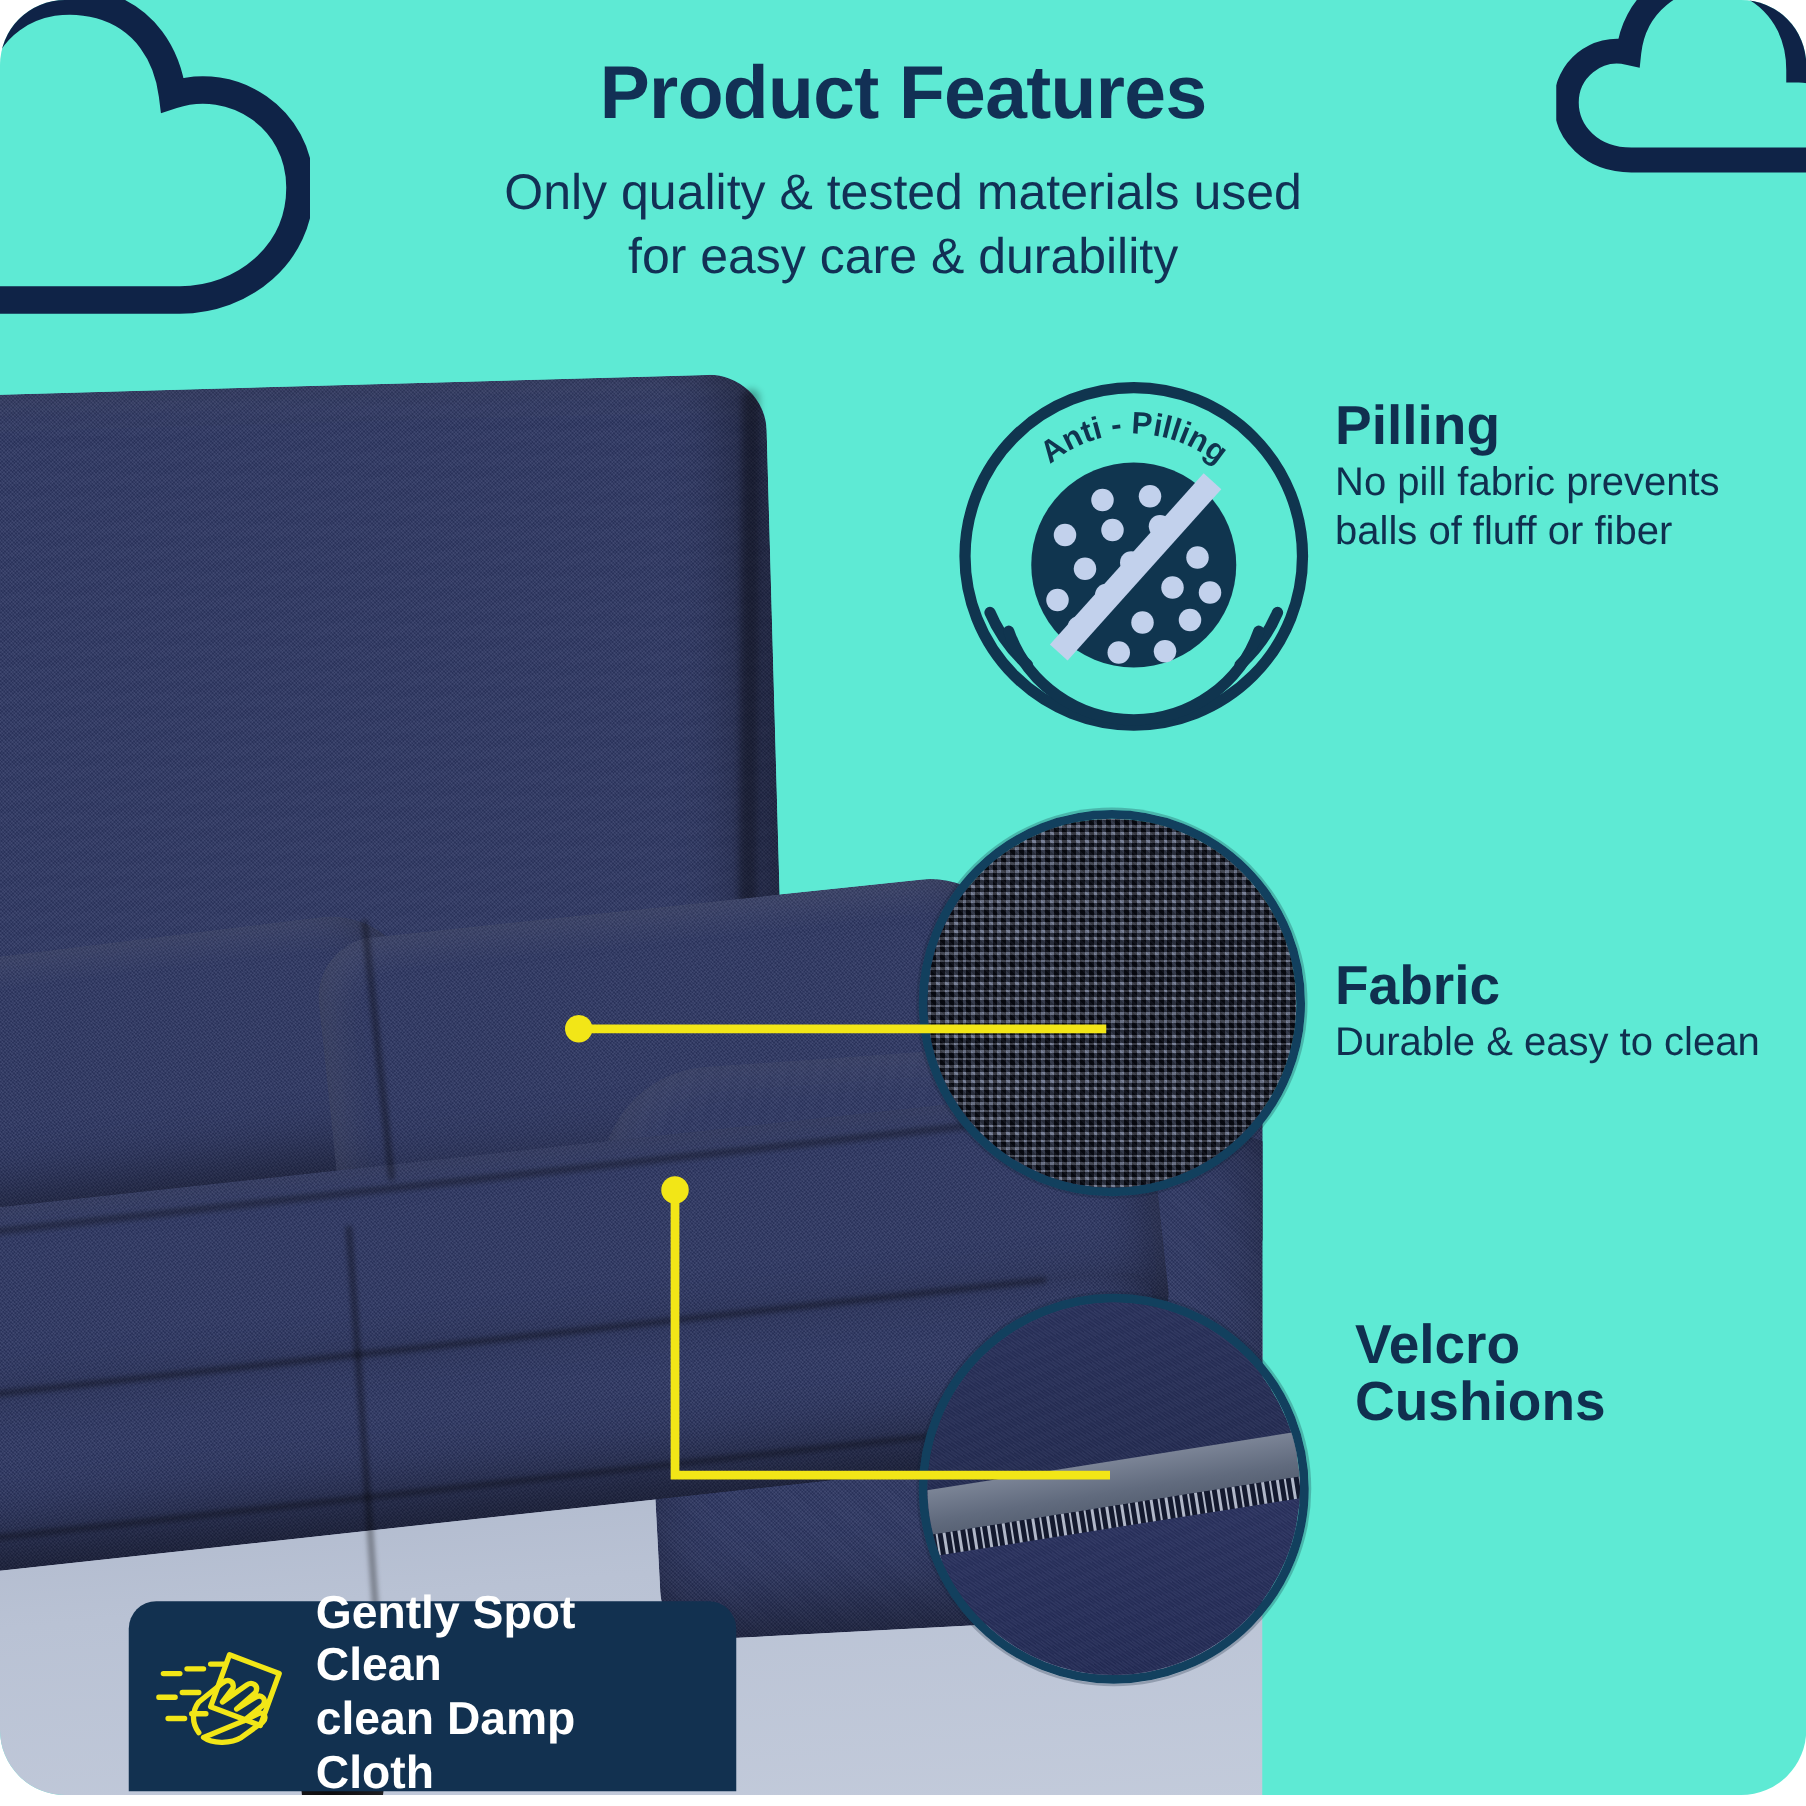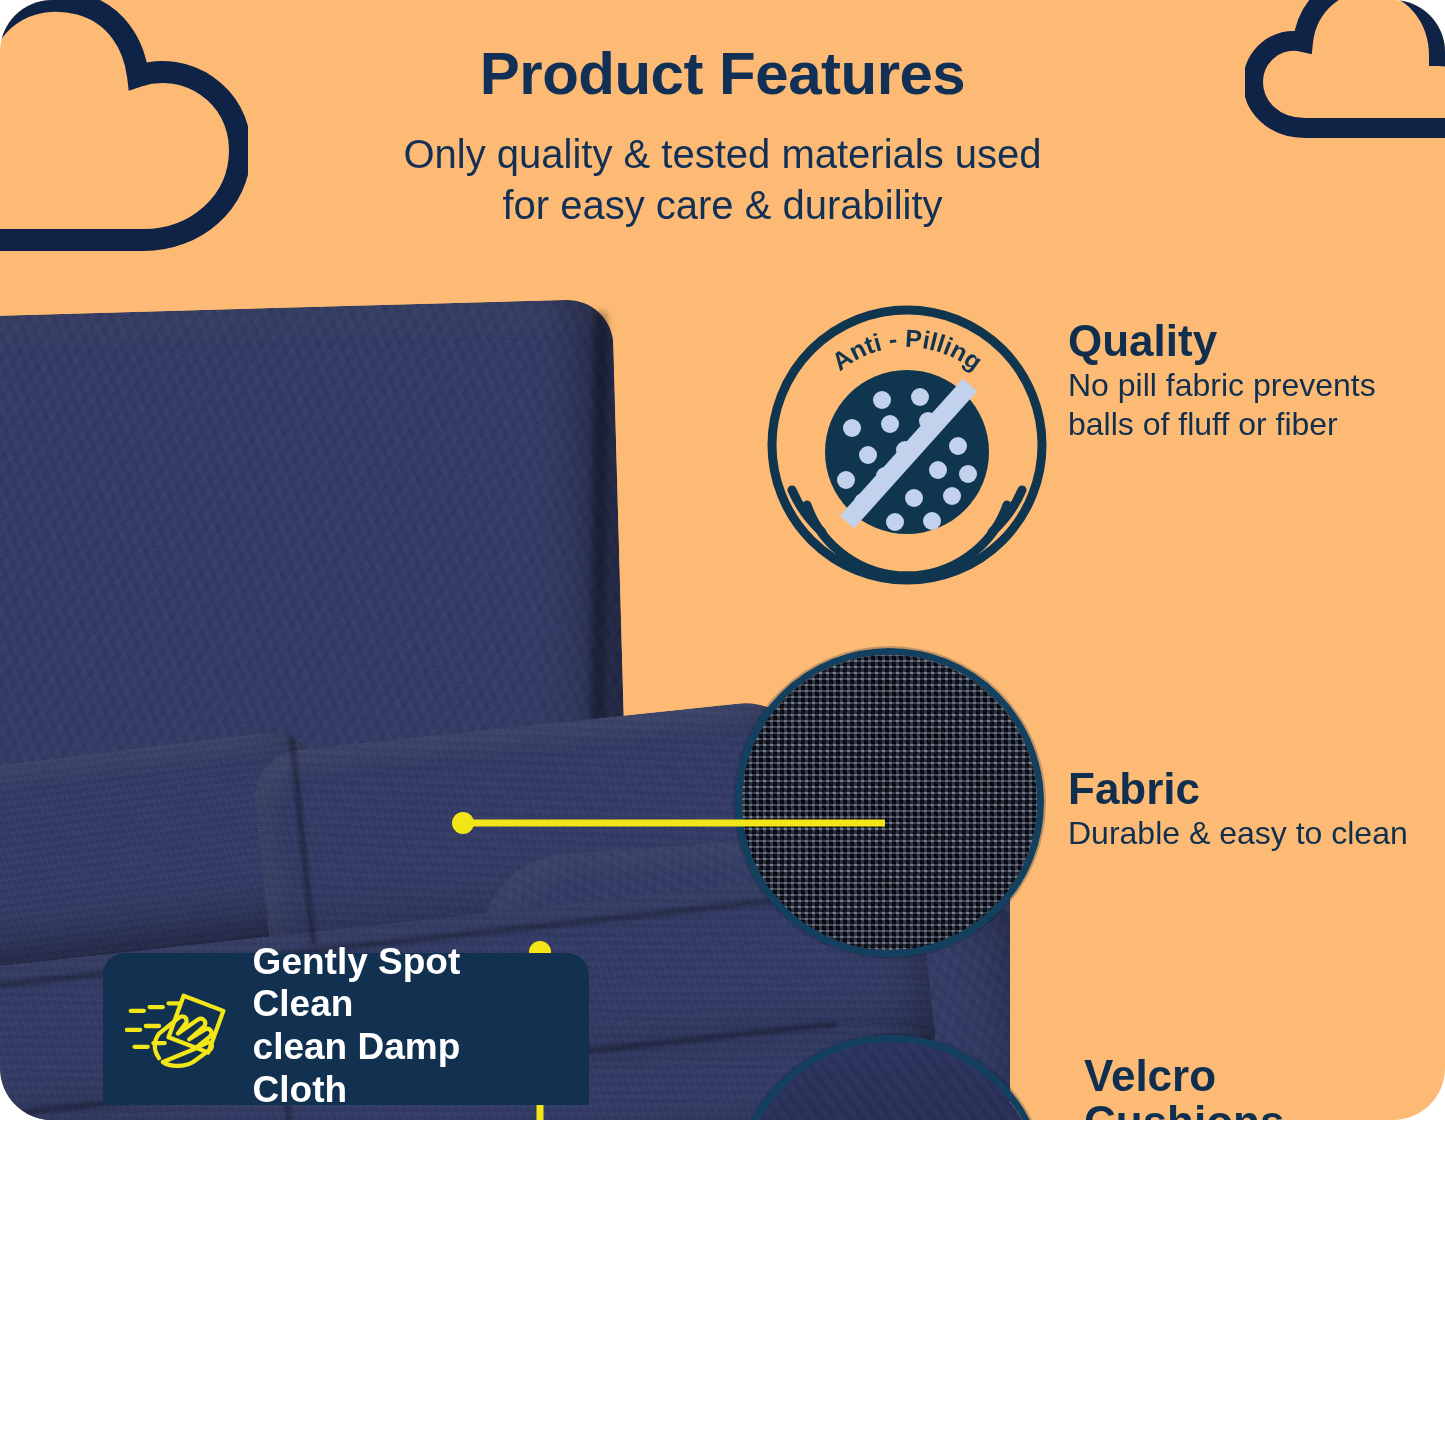--- a/index.html
+++ b/index.html
@@ -1,21 +1,21 @@
 <!DOCTYPE html>
 <html><head>
 <meta charset="utf-8">
 <style>
   html,body{margin:0;padding:0;background:#ffffff;}
   body{width:1445px;height:1445px;overflow:hidden;font-family:"Liberation Sans",sans-serif;}
 
   #canvas{
     position:relative;
-    width:1445px;height:1120px;
-    background:#fdba74;
+    width:1445px;height:1436px;
+    background:#5eead4;
     border-radius:52px;
     overflow:hidden;
   }
 
   
   .cloud{position:absolute;pointer-events:none;}
   #cloud-tl{left:-42px;top:-18px;}
   #cloud-tr{right:-30px;top:-40px;}
 
   
@@ -172,21 +172,21 @@
   }
   .feature-body{
     font-size:32px;color:#102f4f;line-height:1.22;margin:0;font-weight:400;
   }
   #feature-quality{left:1068px;top:318px;}
   #feature-fabric{left:1068px;top:766px;}
   #feature-velcro{left:1068px;top:1053px;margin-left:16px;}
 
   
   #care-badge{
-    position:absolute;left:103px;bottom:15px;width:486px;height:152px;
+    position:absolute;left:103px;bottom:3px;width:486px;height:152px;
     background:#123150;border-radius:22px 22px 0 0;z-index:7;
     display:flex;align-items:center;gap:16px;padding:0 35px 6px 22px;
     box-sizing:border-box;
   }
   #care-text{color:#ffffff;font-size:37px;font-weight:bold;line-height:1.15;}
 </style>
 </head>
 <body>
 
 <div id="canvas">
@@ -289,21 +289,21 @@
       </g>
       <line x1="85" y1="222" x2="208" y2="85" stroke="#c2d1ec" stroke-width="19"></line>
     </g>
 
     <text font-family="Liberation Sans, sans-serif" font-size="25" font-weight="bold" fill="#10354f">
       <textPath href="#arcpath" startOffset="50%" text-anchor="middle">Anti - Pilling</textPath>
     </text>
   </svg>
 
   <div class="feature" id="feature-quality">
-    <div class="feature-title">Quality</div>
+    <div class="feature-title">Pilling</div>
     <div class="feature-body">No pill fabric prevents balls of fluff or fiber</div>
   </div>
 
   <div class="feature" id="feature-fabric">
     <div class="feature-title">Fabric</div>
     <div class="feature-body">Durable &amp; easy to clean</div>
   </div>
 
   <div class="feature" id="feature-velcro">
     <div class="feature-title">Velcro Cushions</div>

